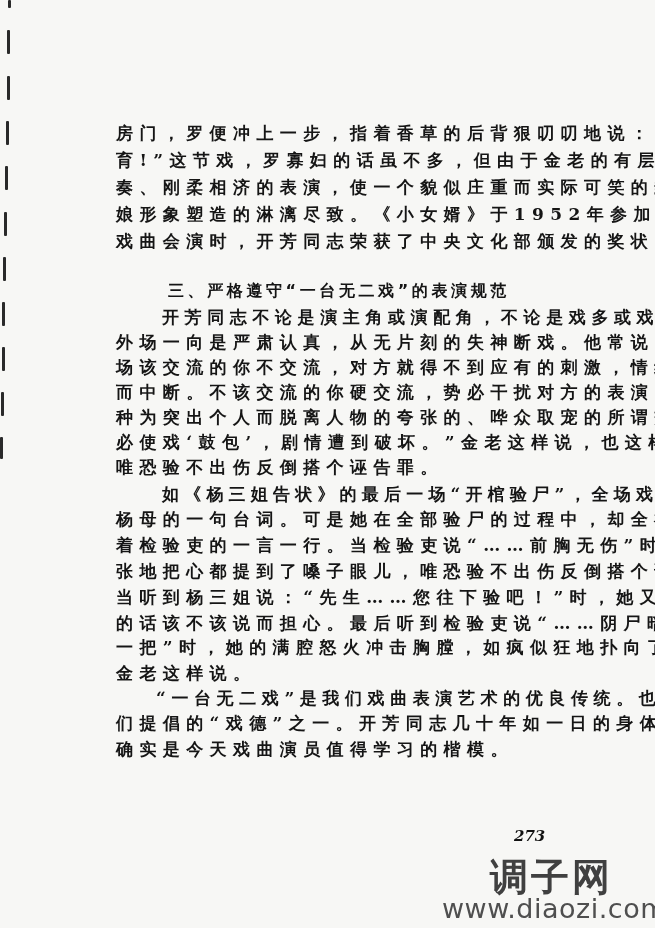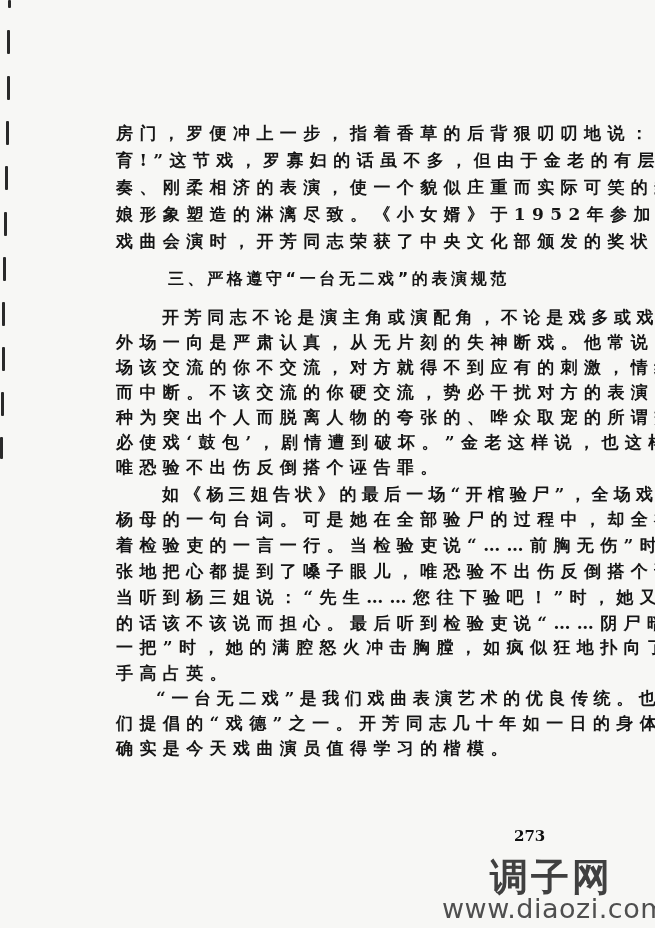--- a/index.html
+++ b/index.html
@@ -21,21 +21,21 @@
       font-weight: bold;
     }
     .heading {
       position: absolute; left: 52px; white-space: nowrap;
       font-family: "DejaVu Sans", "Liberation Sans", sans-serif;
       font-size: 16px; line-height: 22px; font-weight: bold; letter-spacing: 3.6px;
     }
     .page-number {
       position: absolute; left: 514px; top: 827px;
       font-family: "DejaVu Serif", serif; font-size: 15px; font-weight: bold;
-      color: #111;
+      font-style: italic; color: #111;
     }
     .watermark-cn {
       position: absolute; left: 490px; top: 852px;
       font-family: "DejaVu Sans", "Liberation Sans", sans-serif;
       font-size: 38px; font-weight: bold; color: #404040; letter-spacing: 3px;
     }
     .watermark-url {
       position: absolute; left: 442px; top: 893px;
       font-family: "DejaVu Sans", "Liberation Sans", sans-serif;
       font-size: 27px; color: #4f4f4f; letter-spacing: 0.5px;
@@ -59,40 +59,40 @@
 </div>
 
 <div class="text-block">
 
   <div class="line" style="top:4px;">房门，罗便冲上一步，指着香草的后背狠叨叨地说：“真没教</div>
   <div class="line" style="top:31px;">育!”这节戏，罗寡妇的话虽不多，但由于金老的有层次、有节</div>
   <div class="line" style="top:58px;">奏、刚柔相济的表演，使一个貌似庄重而实际可笑的封建婆母</div>
   <div class="line" style="top:85px;">娘形象塑造的淋漓尽致。《小女婿》于1952年参加全国第一届</div>
   <div class="line" style="top:112px;">戏曲会演时，开芳同志荣获了中央文化部颁发的奖状。</div>
 
-  <div class="heading" style="top:150px;">三、严格遵守“一台无二戏”的表演规范</div>
+  <div class="heading" style="top:162px;">三、严格遵守“一台无二戏”的表演规范</div>
 
   <div class="line" style="top:188px; left:46px; letter-spacing:5.6px;">开芳同志不论是演主角或演配角，不论是戏多或戏少，在</div>
   <div class="line" style="top:213px;">外场一向是严肃认真，从无片刻的失神断戏。他常说：“在外</div>
   <div class="line" style="top:238px;">场该交流的你不交流，对方就得不到应有的刺激，情绪会因此</div>
   <div class="line" style="top:263px;">而中断。不该交流的你硬交流，势必干扰对方的表演。尤其那</div>
   <div class="line" style="top:288px;">种为突出个人而脱离人物的夸张的、哗众取宠的所谓交流，势</div>
   <div class="line" style="top:313px;">必使戏‘鼓包’，剧情遭到破坏。”金老这样说，也这样做，而</div>
   <div class="line" style="top:338px;">唯恐验不出伤反倒搭个诬告罪。</div>
 
   <div class="line" style="top:365px; left:46px; letter-spacing:5.2px;">如《杨三姐告状》的最后一场“开棺验尸”，全场戏没有</div>
   <div class="line" style="top:390px;">杨母的一句台词。可是她在全部验尸的过程中，却全神注视</div>
   <div class="line" style="top:416px;">着检验吏的一言一行。当检验吏说“……前胸无伤”时，她紧</div>
   <div class="line" style="top:442px;">张地把心都提到了嗓子眼儿，唯恐验不出伤反倒搭个诬告罪。</div>
   <div class="line" style="top:468px;">当听到杨三姐说：“先生……您往下验吧！”时，她又为女儿</div>
   <div class="line" style="top:494px;">的话该不该说而担心。最后听到检验吏说“……阴尸暗藏短刀</div>
   <div class="line" style="top:518px;">一把”时，她的满腔怒火冲击胸膛，如疯似狂地扑向了杀人凶</div>
-  <div class="line" style="top:544px;">手高占英。</div>
+  <div class="line" style="top:544px;">金老这样说。</div>
 
   <div class="line" style="top:569px; left:40px; letter-spacing:5.6px;">“一台无二戏”是我们戏曲表演艺术的优良传统。也是我</div>
   <div class="line" style="top:594px;">们提倡的“戏德”之一。开芳同志几十年如一日的身体力行，</div>
-  <div class="line" style="top:620px;font-family:Liberation Serif, serif;">确实是今天戏曲演员值得学习的楷模。</div>
+  <div class="line" style="top:620px;">确实是今天戏曲演员值得学习的楷模。</div>
 </div>
 
 <div class="page-number">273</div>
 
 <div class="watermark-cn">调子网</div>
 <div class="watermark-url">www.diaozi.com</div>
 
 </body></html>

